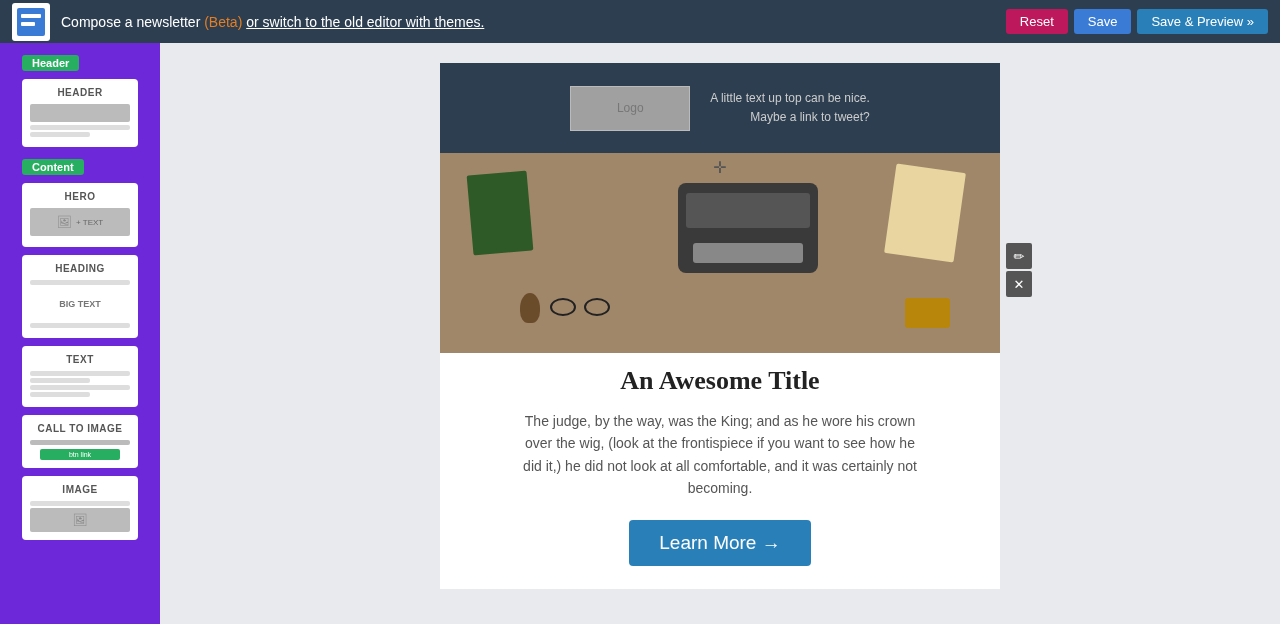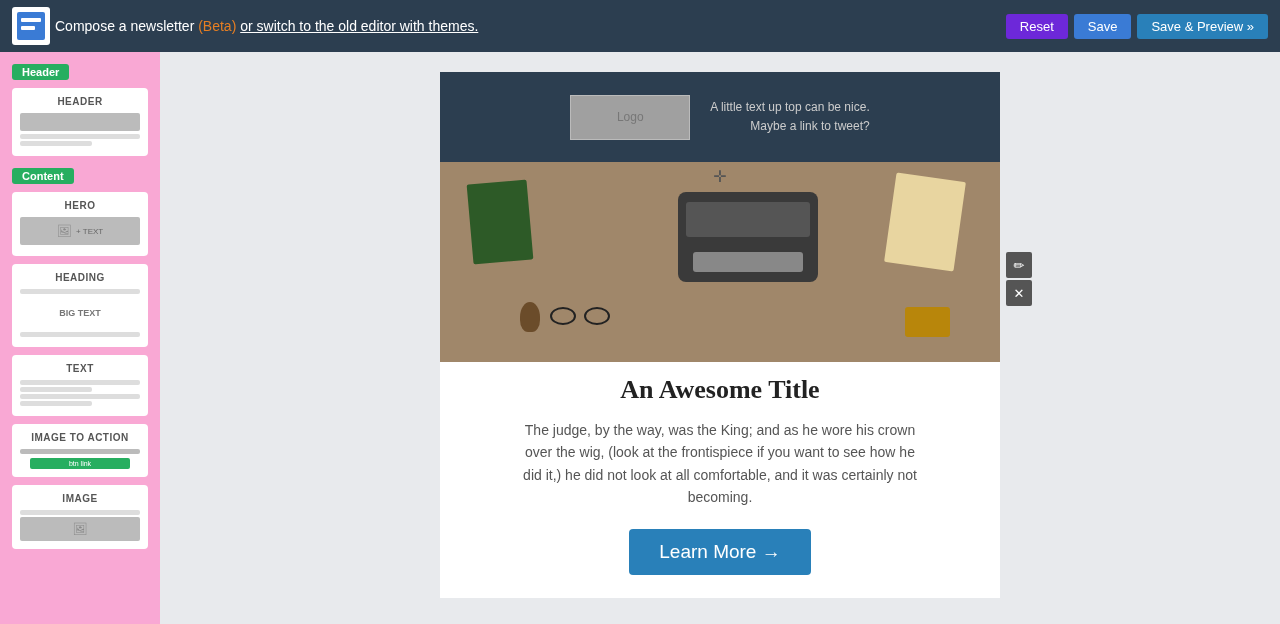--- a/index.html
+++ b/index.html
@@ -4,23 +4,23 @@
   <style>
     * { box-sizing: border-box; margin: 0; padding: 0; }
     body { font-family: Arial, sans-serif; background: #e8eaed; display: flex; flex-direction: column; height: 624px; overflow: hidden; }
 
     
     .topbar {
       background: #2c3e50;
       display: flex;
       align-items: center;
       padding: 0 12px;
-      height: 52px;
+      height: 43px;
       flex-shrink: 0;
-      gap: 5px;
+      gap: 11px;
     }
     .topbar-logo {
       width: 38px;
       height: 38px;
       background: #fff;
       border-radius: 3px;
       display: flex;
       align-items: center;
       justify-content: center;
       flex-shrink: 0;
@@ -65,21 +65,21 @@
     .topbar-title a {
       color: #fff;
       text-decoration: underline;
       cursor: pointer;
     }
     .topbar-buttons {
       display: flex;
       gap: 6px;
     }
     .btn-reset {
-      background: #6d28d9;
+      background: #be185d;
       color: #fff;
       border: none;
       padding: 5px 14px;
       border-radius: 3px;
       font-size: 13px;
       cursor: pointer;
     }
     .btn-save {
       background: #3a7bd5;
       color: #fff;
@@ -103,24 +103,24 @@
     
     .main-layout {
       display: flex;
       flex: 1;
       overflow: hidden;
     }
 
     
     .sidebar {
       width: 160px;
-      background: #f9a8d4;
+      background: #6d28d9;
       overflow-y: auto;
       flex-shrink: 0;
-      padding: 10px 12px;
+      padding: 10px 22px;
     }
     .sidebar-badge {
       display: inline-block;
       background: #27ae60;
       color: #fff;
       font-size: 11px;
       font-weight: bold;
       padding: 2px 10px;
       border-radius: 3px;
       margin-bottom: 8px;
@@ -497,21 +497,21 @@
     <div class="sidebar-block">
       <div class="sidebar-block-label">TEXT</div>
       <div class="block-preview-text-line"></div>
       <div class="block-preview-text-line short"></div>
       <div class="block-preview-text-line"></div>
       <div class="block-preview-text-line short"></div>
     </div>
 
     
     <div class="sidebar-block">
-      <div class="sidebar-block-label">IMAGE TO ACTION</div>
+      <div class="sidebar-block-label">CALL TO IMAGE</div>
       <div class="block-preview-cta-bar"></div>
       <div class="block-preview-cta-btn">btn link</div>
     </div>
 
     
     <div class="sidebar-block">
       <div class="sidebar-block-label">IMAGE</div>
       <div class="block-preview-text-line"></div>
       <div class="block-preview-img">
         <span class="block-preview-img-icon">🖼</span>

